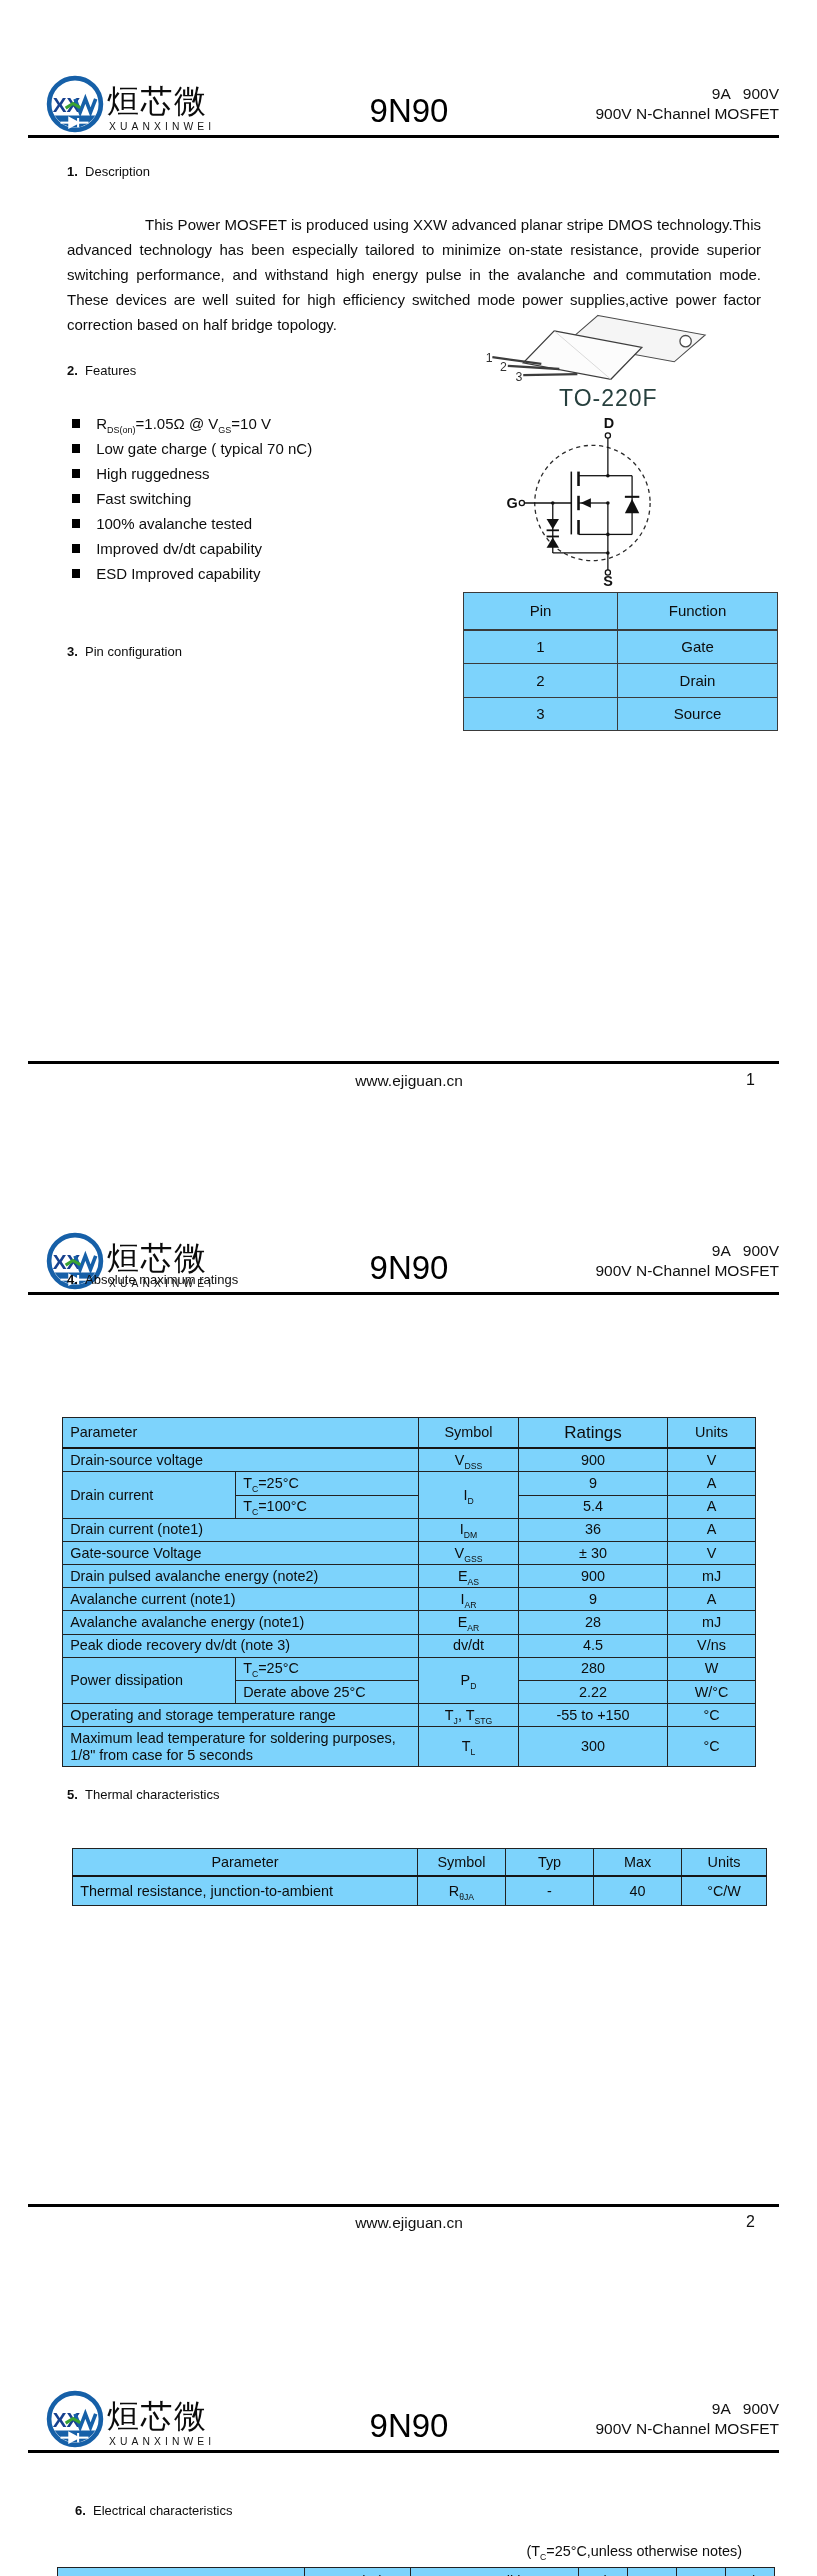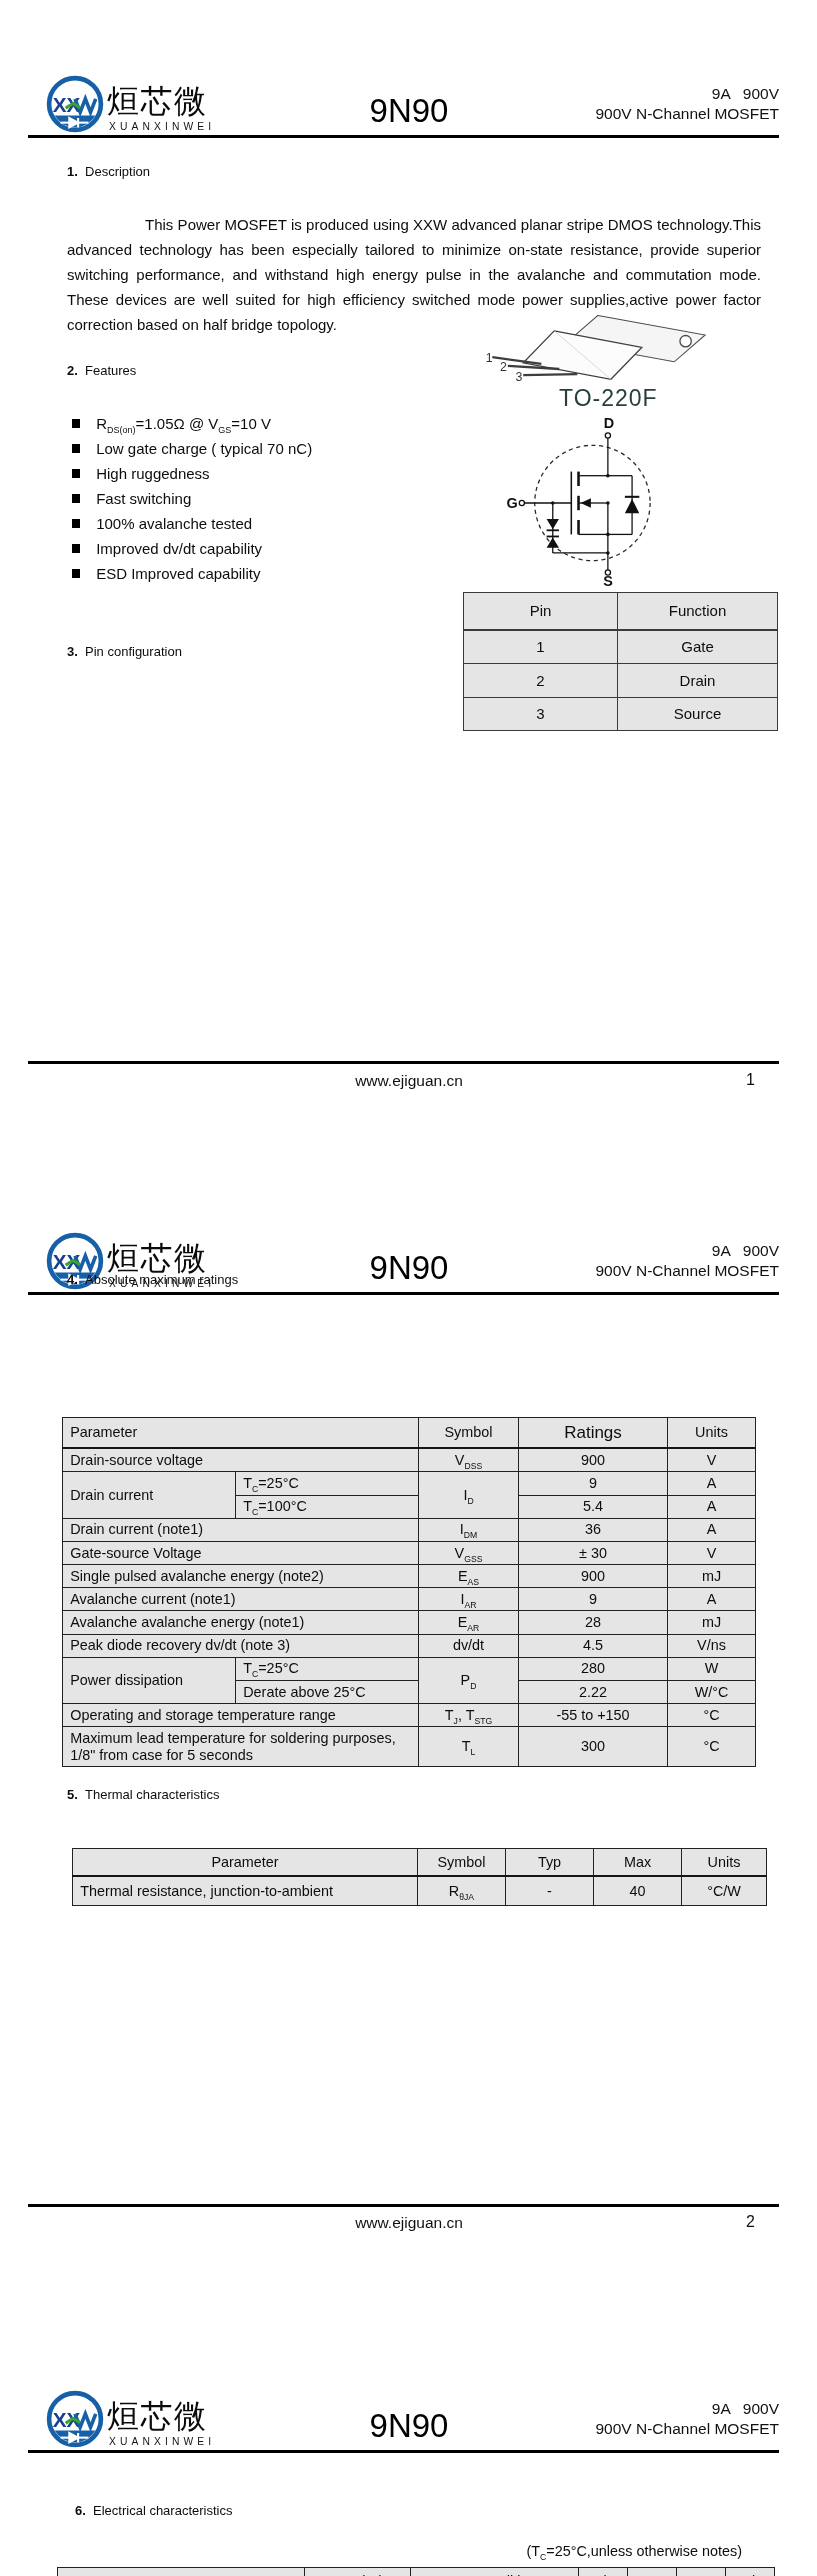--- a/index.html
+++ b/index.html
@@ -26,21 +26,21 @@
   .sec-h{position:absolute;font-size:13px;color:#0d0d0d;white-space:nowrap;}
   .sec-h .num{font-weight:bold;margin-right:7.2px;}
   .desc{position:absolute;left:67px;top:212px;width:694px;font-size:15px;line-height:25px;
         text-align:justify;text-indent:78px;color:#0d0d0d;}
   .features{position:absolute;left:72px;top:411px;}
   .feat{display:flex;align-items:center;height:25px;font-size:15px;color:#0d0d0d;white-space:nowrap;}
   .feat .sq{width:8.2px;height:8.2px;background:#000;margin-right:16px;flex:0 0 auto;}
   .pkg-caption{position:absolute;left:559px;top:385px;font-size:23px;color:#27403e;letter-spacing:1px;}
 
   
-  table.dtable{border-collapse:collapse;table-layout:fixed;background:#e5e5e5;}
+  table.dtable{border-collapse:collapse;table-layout:fixed;background:#7dd3fc;}
   .dtable{border:1.5px solid #151515;}
   .dtable th,.dtable td{border:1px solid #222;font-weight:normal;text-align:center;vertical-align:middle;
         font-size:14.4px;color:#0d0d0d;padding:2.6px 4.1px;line-height:1.18;}
   .dtable th{border-bottom:2.6px double #151515;padding:4.6px 4.1px;}
   .dtable td.left,.dtable th.left{text-align:left;padding-left:7.2px;}
   .dtable th.rhead{font-size:17px;}
   table.t-pin{width:313px;}
   .t-pin th,.t-pin td{border:1.5px solid #3a3a3a;height:27px;font-size:15px;}
   .t-pin th{border-bottom:2.6px double #3a3a3a;}
   table.t-abs{width:693px;}
@@ -276,21 +276,21 @@
           <td>36</td>
           <td>A</td>
         </tr>
         <tr>
           <td colspan="2" class="left">Gate-source Voltage</td>
           <td>V<sub>GSS</sub></td>
           <td>± 30</td>
           <td>V</td>
         </tr>
         <tr>
-          <td colspan="2" class="left">Single pulsed avalanche energy (note2)</td>
+          <td colspan="2" class="left">Drain pulsed avalanche energy (note2)</td>
           <td>E<sub>AS</sub></td>
           <td>900</td>
           <td>mJ</td>
         </tr>
         <tr>
           <td colspan="2" class="left">Avalanche current (note1)</td>
           <td>I<sub>AR</sub></td>
           <td>9</td>
           <td>A</td>
         </tr>

